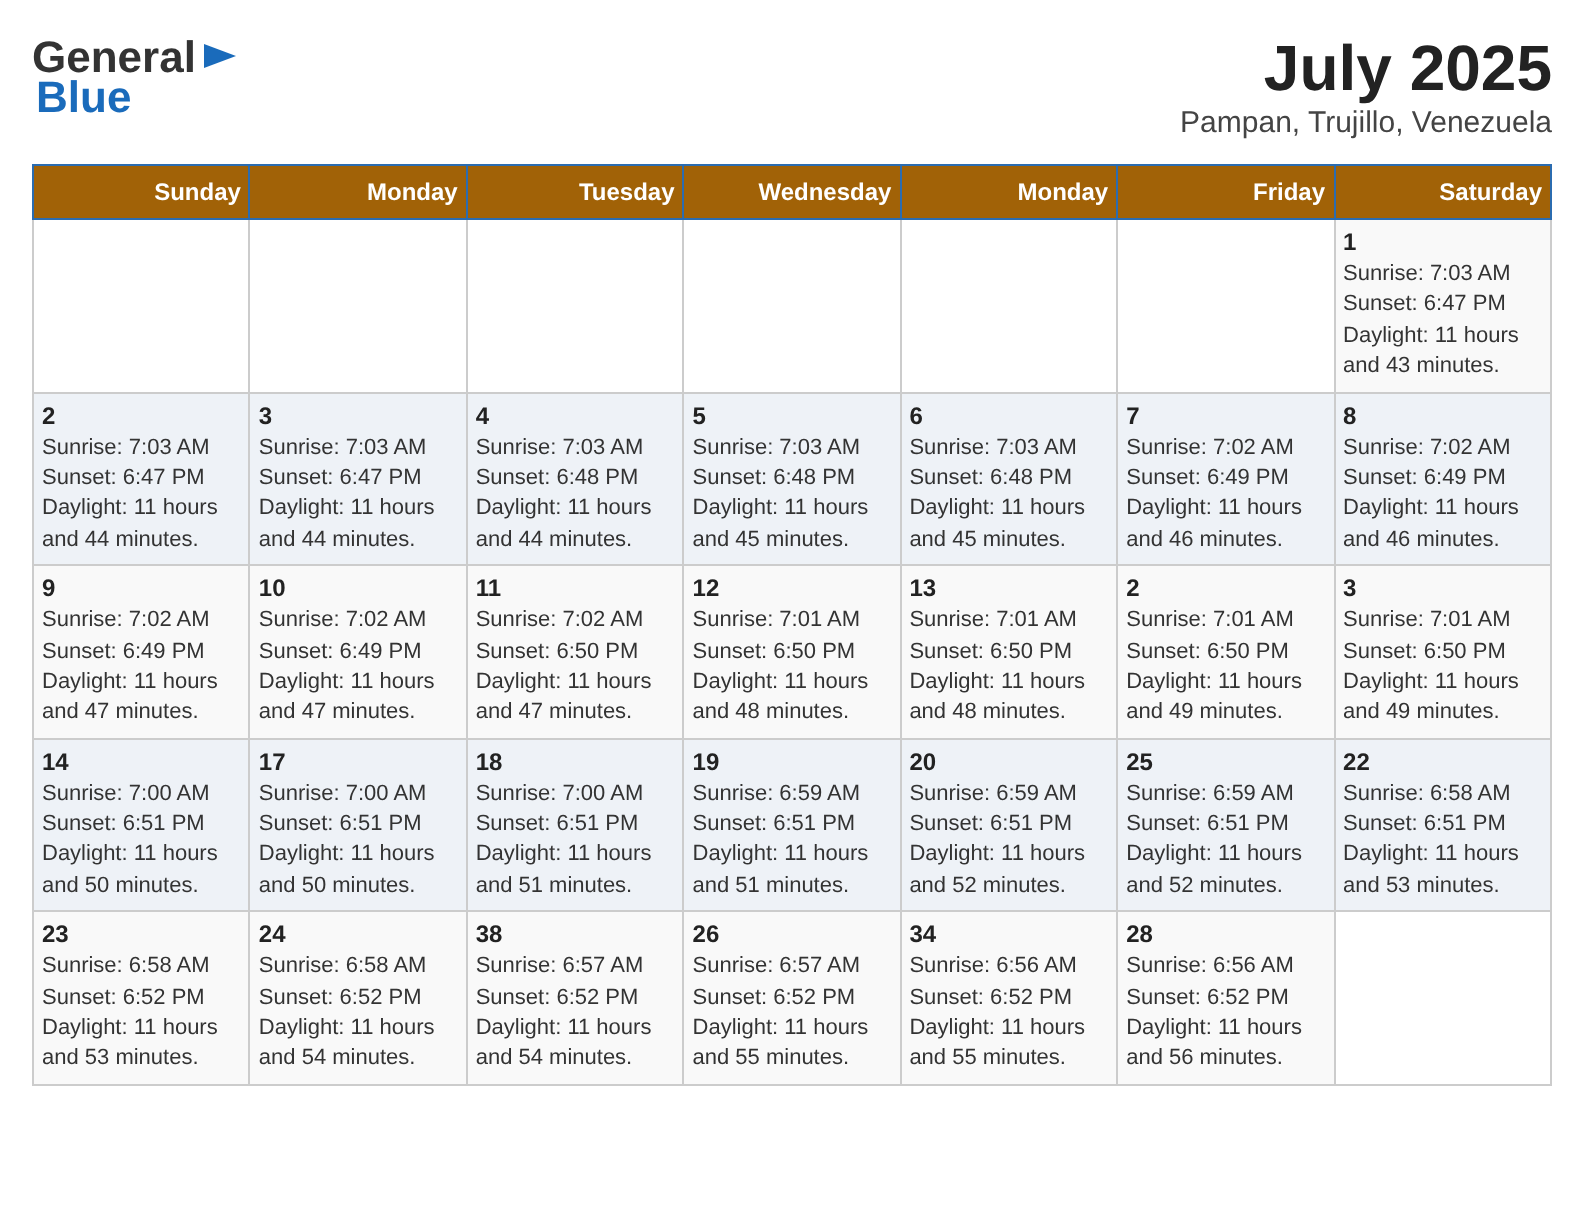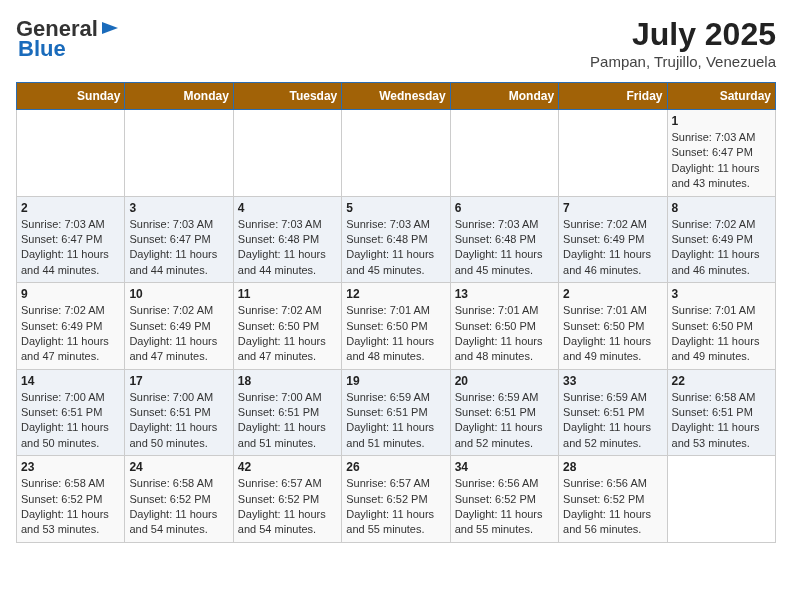--- a/index.html
+++ b/index.html
@@ -196,39 +196,39 @@
         </td>
         <td>
           <span class="day-number">19</span>
           <div class="day-info">Sunrise: 6:59 AM<br>Sunset: 6:51 PM<br>Daylight: 11 hours and 51 minutes.</div>
         </td>
         <td>
           <span class="day-number">20</span>
           <div class="day-info">Sunrise: 6:59 AM<br>Sunset: 6:51 PM<br>Daylight: 11 hours and 52 minutes.</div>
         </td>
         <td>
-          <span class="day-number">33</span>
+          <span class="day-number">25</span>
           <div class="day-info">Sunrise: 6:59 AM<br>Sunset: 6:51 PM<br>Daylight: 11 hours and 52 minutes.</div>
         </td>
         <td>
           <span class="day-number">22</span>
           <div class="day-info">Sunrise: 6:58 AM<br>Sunset: 6:51 PM<br>Daylight: 11 hours and 53 minutes.</div>
         </td>
       </tr>
       <tr>
         <td>
           <span class="day-number">23</span>
           <div class="day-info">Sunrise: 6:58 AM<br>Sunset: 6:52 PM<br>Daylight: 11 hours and 53 minutes.</div>
         </td>
         <td>
           <span class="day-number">24</span>
           <div class="day-info">Sunrise: 6:58 AM<br>Sunset: 6:52 PM<br>Daylight: 11 hours and 54 minutes.</div>
         </td>
         <td>
-          <span class="day-number">42</span>
+          <span class="day-number">38</span>
           <div class="day-info">Sunrise: 6:57 AM<br>Sunset: 6:52 PM<br>Daylight: 11 hours and 54 minutes.</div>
         </td>
         <td>
           <span class="day-number">26</span>
           <div class="day-info">Sunrise: 6:57 AM<br>Sunset: 6:52 PM<br>Daylight: 11 hours and 55 minutes.</div>
         </td>
         <td>
           <span class="day-number">34</span>
           <div class="day-info">Sunrise: 6:56 AM<br>Sunset: 6:52 PM<br>Daylight: 11 hours and 55 minutes.</div>
         </td>

